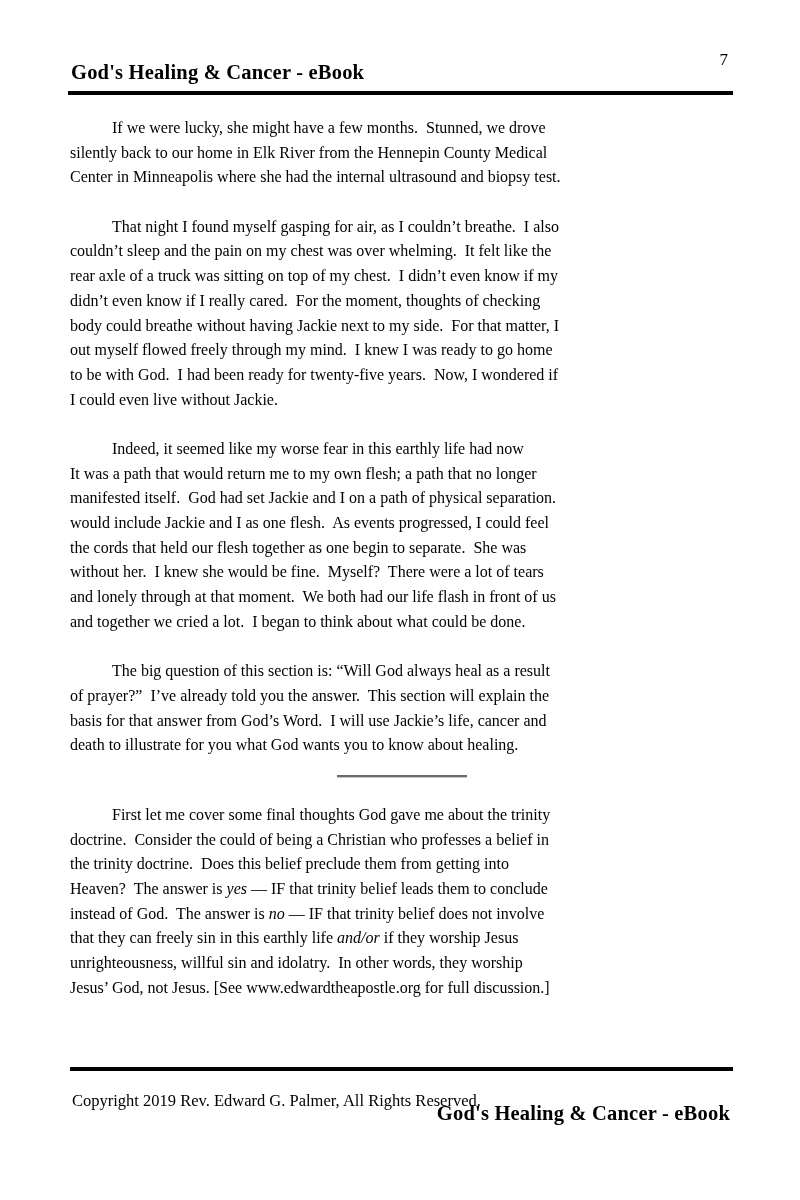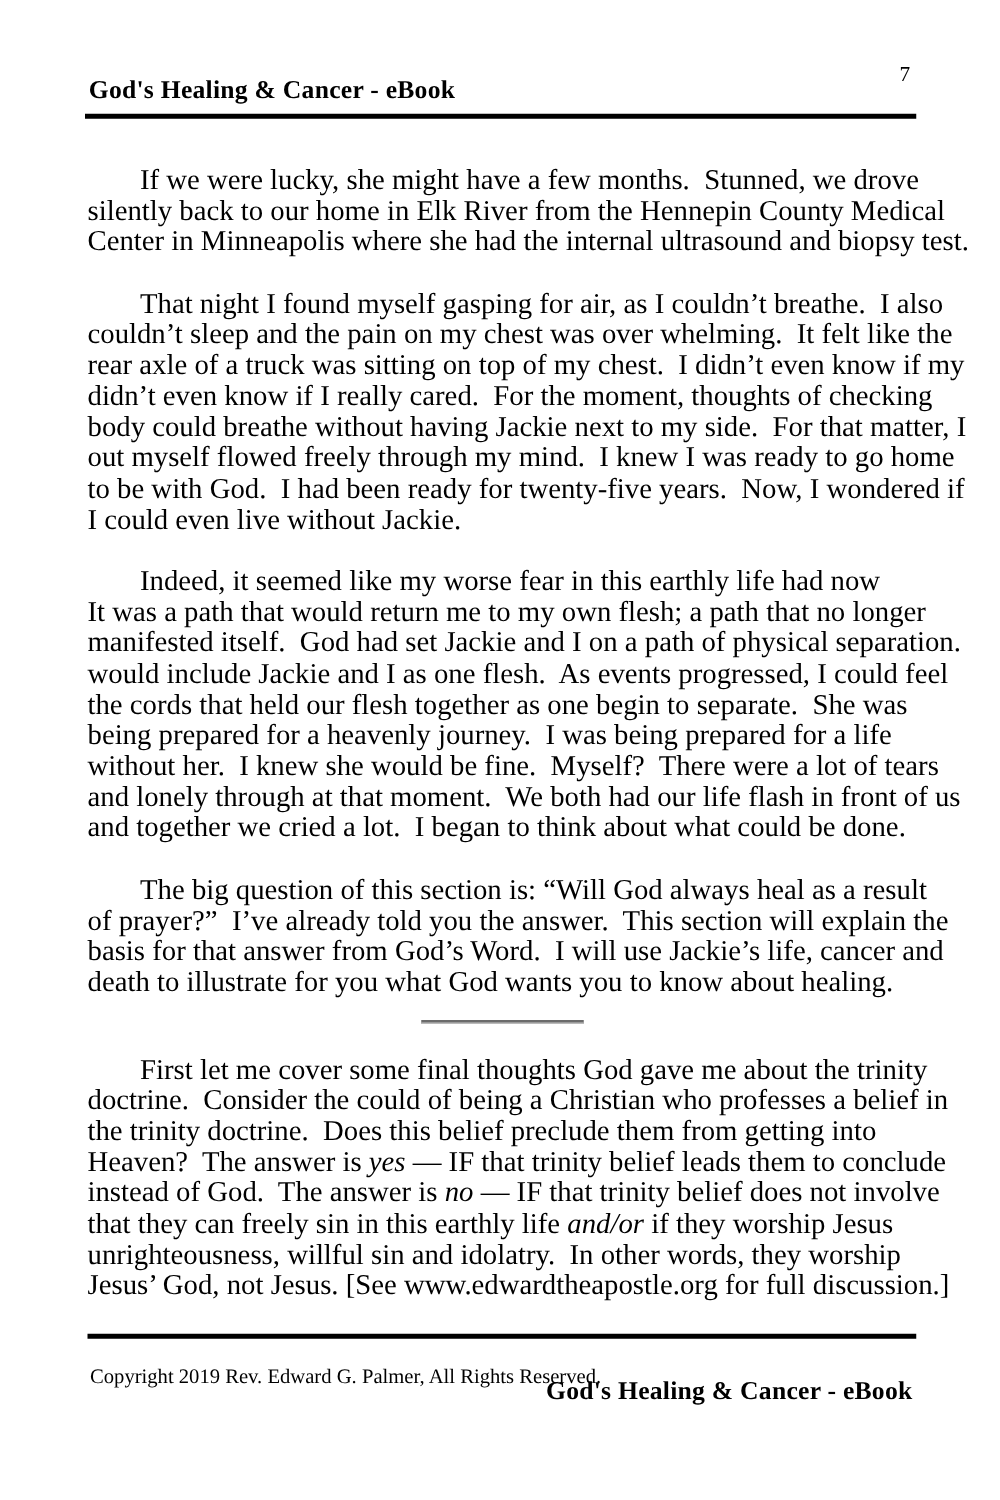--- a/index.html
+++ b/index.html
@@ -34,24 +34,24 @@
   .header-rule {
     position: absolute;
     top: 91px;
     left: 68px;
     width: 665px;
     height: 4px;
     background: #000000;
   }
   .body-text {
     position: absolute;
-    top: 132px;
+    top: 116px;
     left: 70px;
     width: 663px;
-    font-size: 23px;
+    font-size: 16px;
     line-height: 24.7px;
   }
   .para { margin: 0; }
   .para + .para { margin-top: 24.7px; }
   .line {
     white-space: pre;
     height: 24.7px;
     overflow: visible;
   }
   .para .line:first-child { padding-left: 42px; }
@@ -114,21 +114,20 @@
       <div class="line">out myself flowed freely through my mind.  I knew I was ready to go home</div>
       <div class="line">to be with God.  I had been ready for twenty-five years.  Now, I wondered if</div>
       <div class="line">I could even live without Jackie.</div>
     </div>
     <div class="para">
       <div class="line">Indeed, it seemed like my worse fear in this earthly life had now</div>
       <div class="line">It was a path that would return me to my own flesh; a path that no longer</div>
       <div class="line">manifested itself.  God had set Jackie and I on a path of physical separation.</div>
       <div class="line">would include Jackie and I as one flesh.  As events progressed, I could feel</div>
       <div class="line">the cords that held our flesh together as one begin to separate.  She was</div>
-      <div class="line">being prepared for a heavenly journey.  I was being prepared for a life</div>
       <div class="line">without her.  I knew she would be fine.  Myself?  There were a lot of tears</div>
       <div class="line">and lonely through at that moment.  We both had our life flash in front of us</div>
       <div class="line">and together we cried a lot.  I began to think about what could be done.</div>
     </div>
     <div class="para">
       <div class="line">The big question of this section is: “Will God always heal as a result</div>
       <div class="line">of prayer?”  I’ve already told you the answer.  This section will explain the</div>
       <div class="line">basis for that answer from God’s Word.  I will use Jackie’s life, cancer and</div>
       <div class="line">death to illustrate for you what God wants you to know about healing.</div>
     </div>

